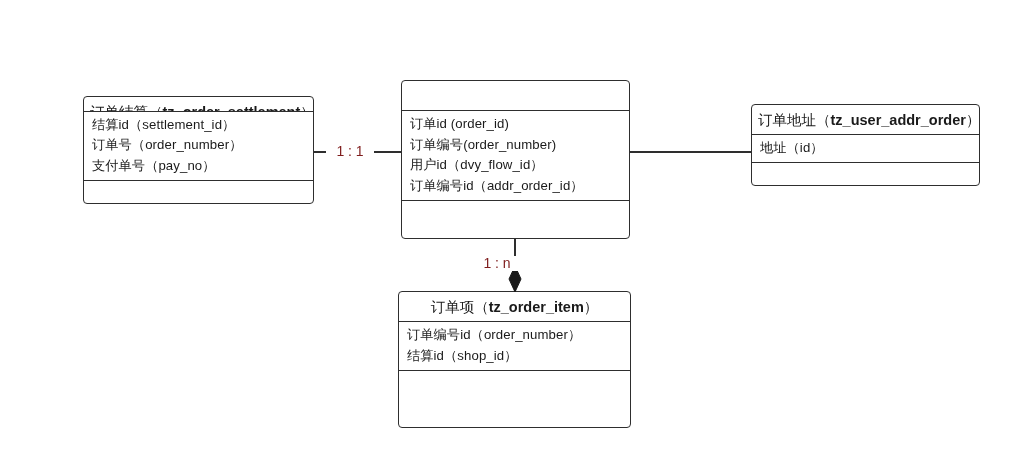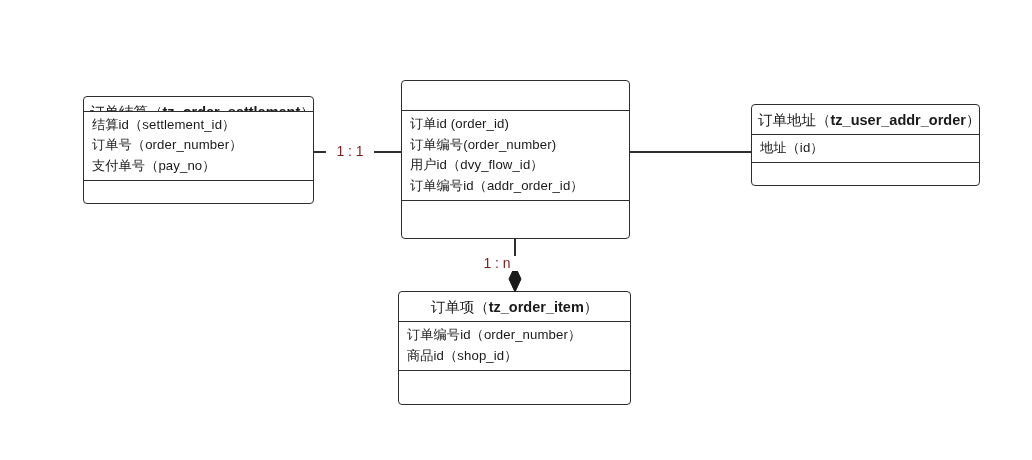--- a/index.html
+++ b/index.html
@@ -137,24 +137,24 @@
   <div class="entity" style="left:751px; top:104px; width:229px; height:82px;">
     <div class="entity-title">
       <span>订单地址</span><span>（</span><span class="tbl">tz_user_addr_order</span><span>）</span>
     </div>
     <div class="entity-attrs">
       <div class="attr">地址（id）</div>
     </div>
     <div class="entity-ops"></div>
   </div>
 
-  <div class="entity" style="left:398px; top:291px; width:233px; height:114px;">
+  <div class="entity" style="left:398px; top:291px; width:233px; height:137px;">
     <div class="entity-title">
       <span>订单项</span><span>（</span><span class="tbl">tz_order_item</span><span>）</span>
     </div>
     <div class="entity-attrs">
       <div class="attr">订单编号id（order_number）</div>
-      <div class="attr">商品id（shop_id）</div>
+      <div class="attr">结算id（shop_id）</div>
     </div>
     <div class="entity-ops"></div>
   </div>
 
 </div>
 
 </body></html>

